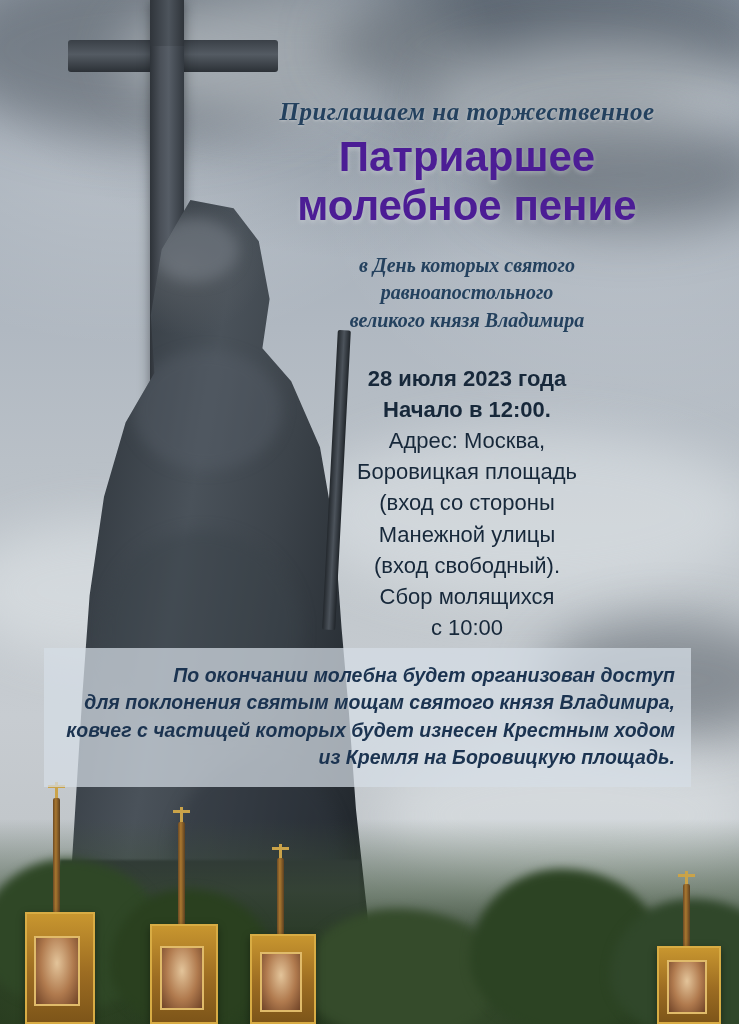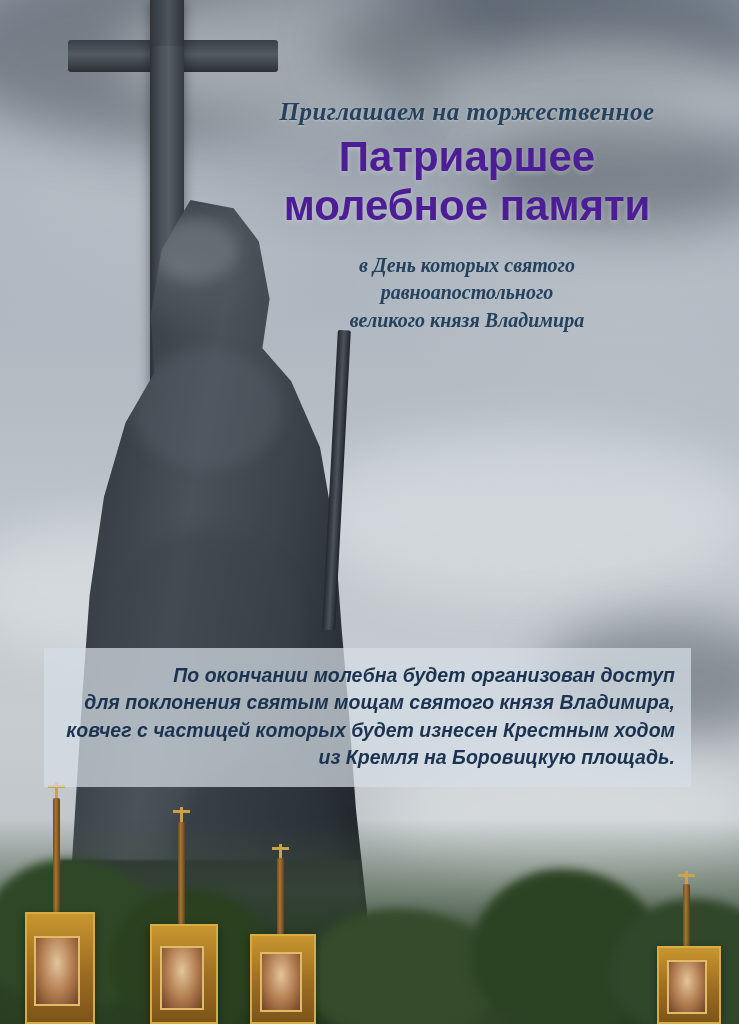--- a/index.html
+++ b/index.html
@@ -317,29 +317,40 @@
       <div class="cloth" style="left:2px; bottom:0px; width:60px; height:74px;"></div>
       <div class="icon-face" style="bottom:10px; width:36px; height:50px;"></div>
     </div>
   </div>
 
   <div class="text-col">
     <div class="kicker">Приглашаем на торжественное</div>
 
     <div class="headline">
       <div>Патриаршее</div>
-      <div>молебное памяти</div>
+      <div>молебное пение</div>
     </div>
 
     <div class="subhead">
       <div>в День которых святого</div>
       <div>равноапостольного</div>
       <div>великого князя Владимира</div>
     </div>
 
+    <div class="details">
+      <div class="bold">28 июля 2023 года</div>
+      <div class="bold">Начало в 12:00.</div>
+      <div>Адрес: Москва,</div>
+      <div>Боровицкая площадь</div>
+      <div>(вход со стороны</div>
+      <div>Манежной улицы</div>
+      <div>(вход свободный).</div>
+      <div>Сбор молящихся</div>
+      <div>с 10:00</div>
+    </div>
   </div>
 
   <div class="note">
     <div>По окончании молебна будет организован доступ</div>
     <div>для поклонения святым мощам святого князя Владимира,</div>
     <div>ковчег с частицей которых будет изнесен Крестным ходом</div>
     <div>из Кремля на Боровицкую площадь.</div>
   </div>
 
 </div>

